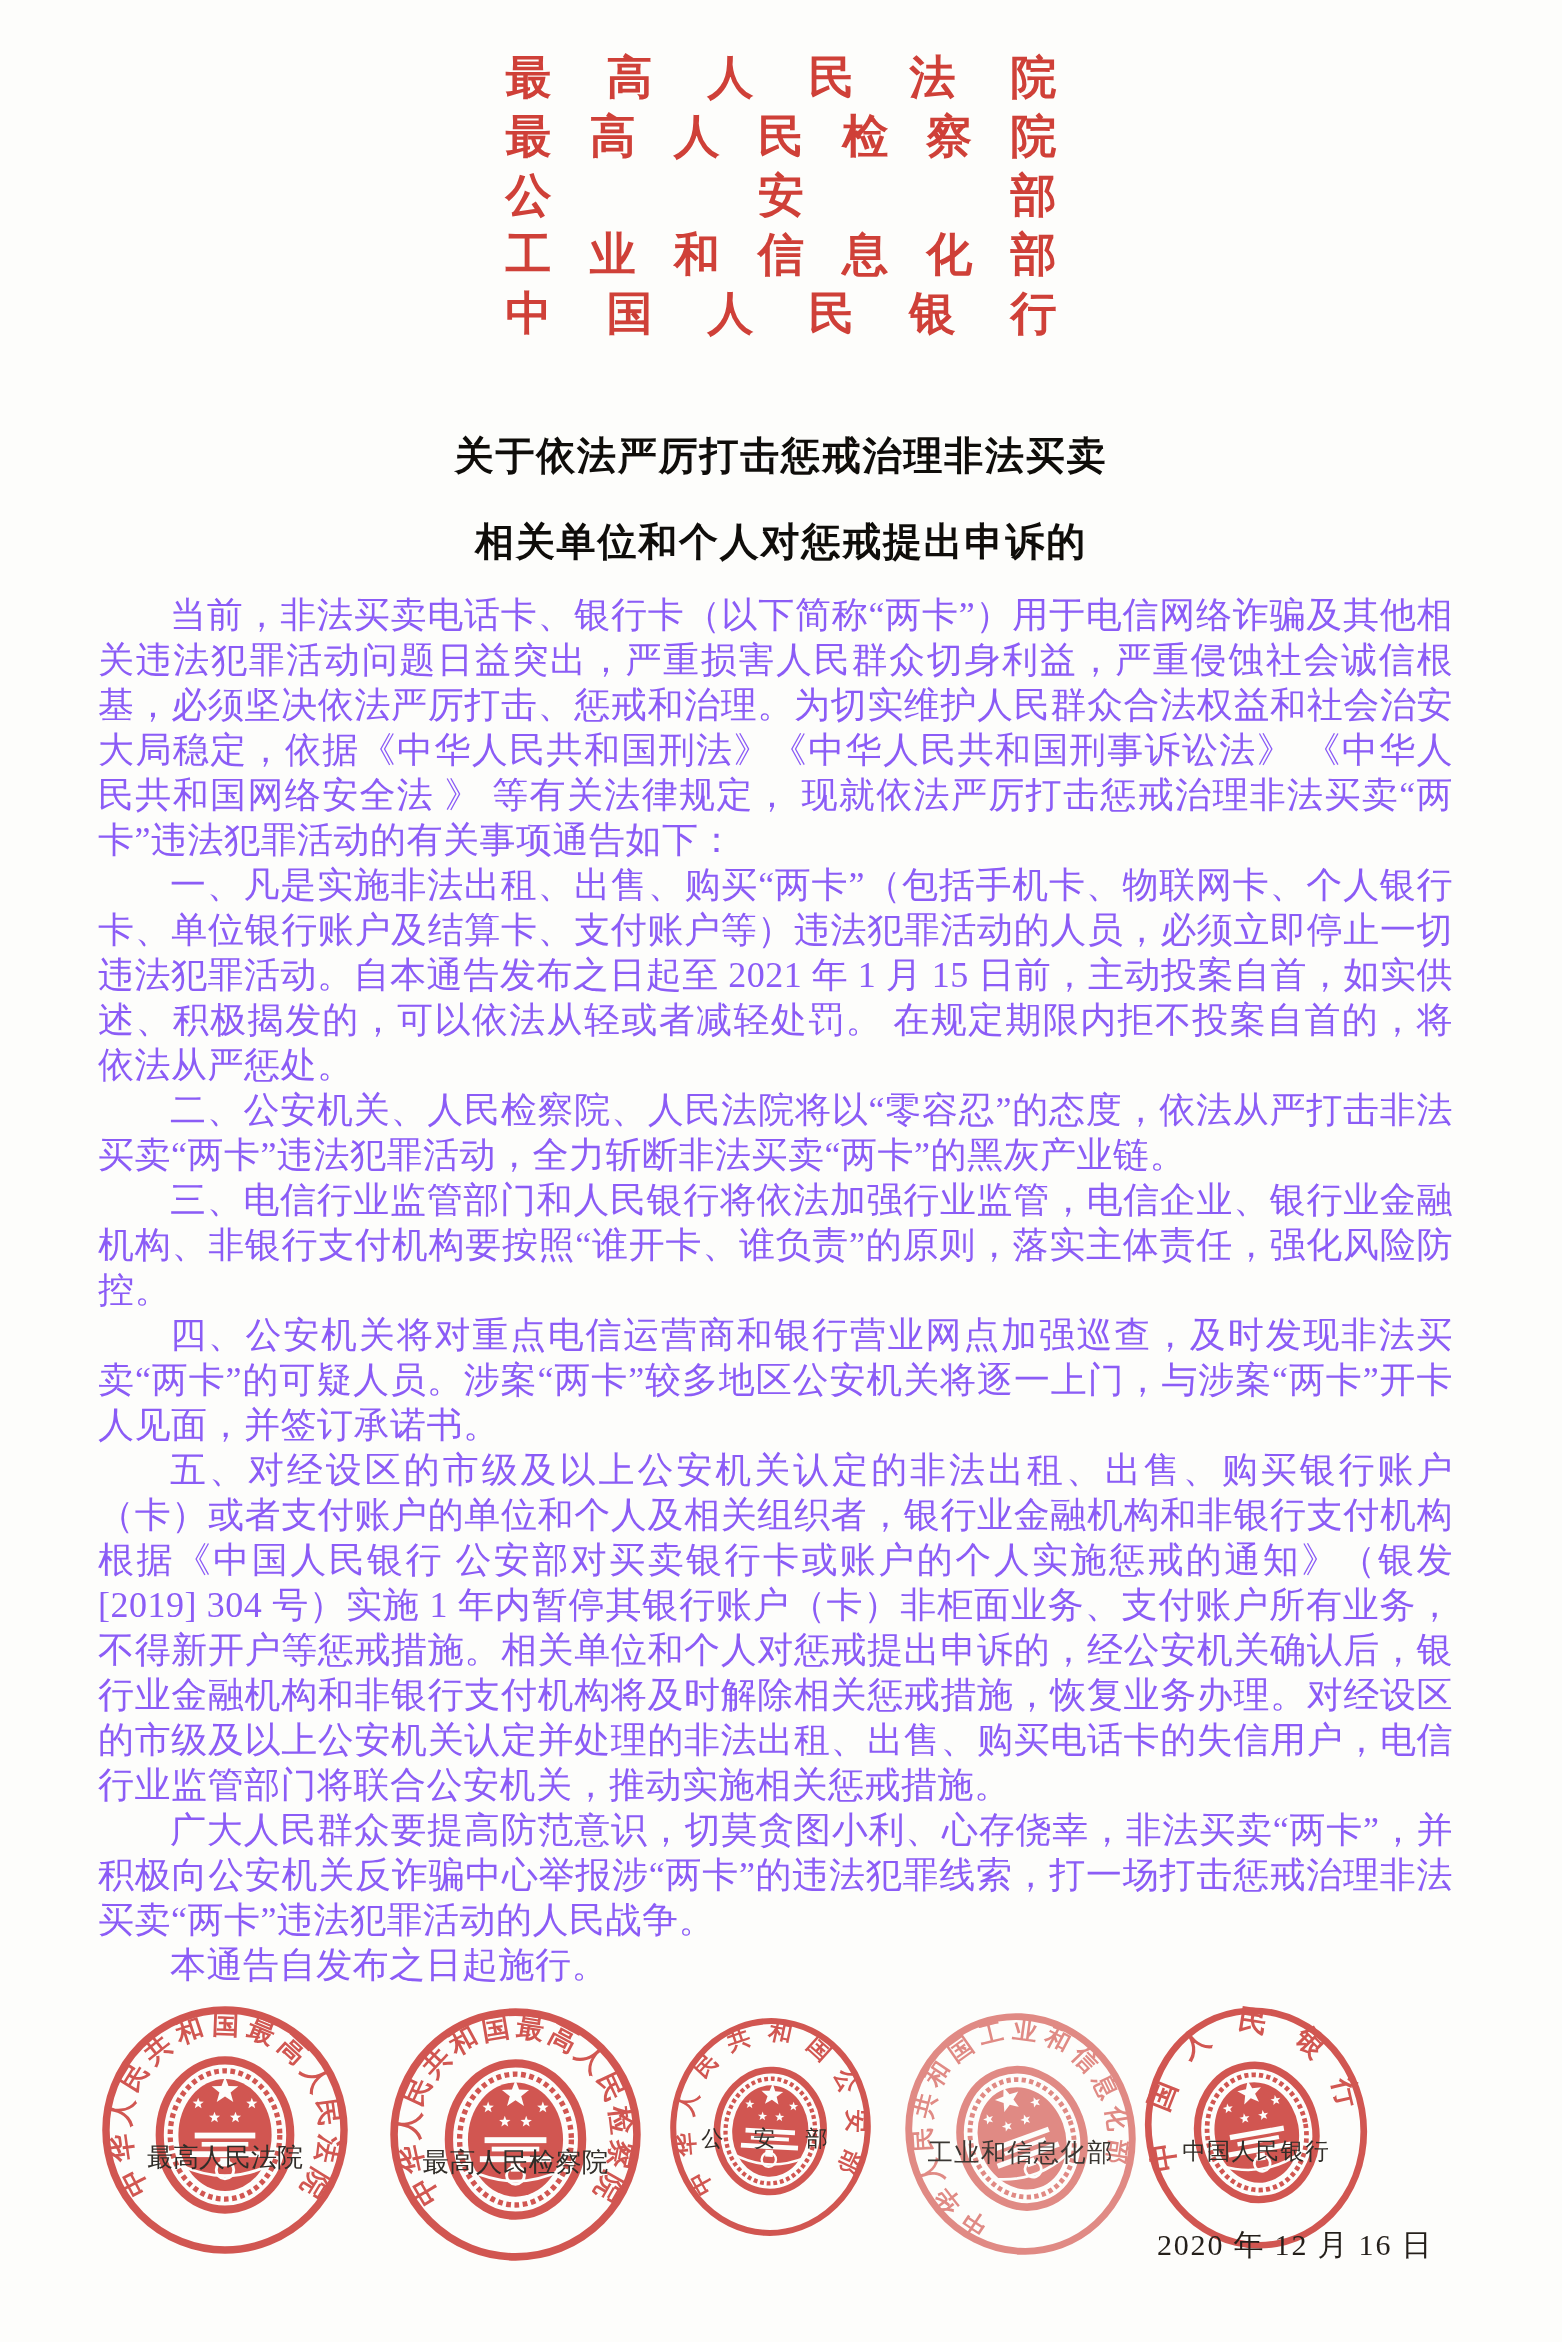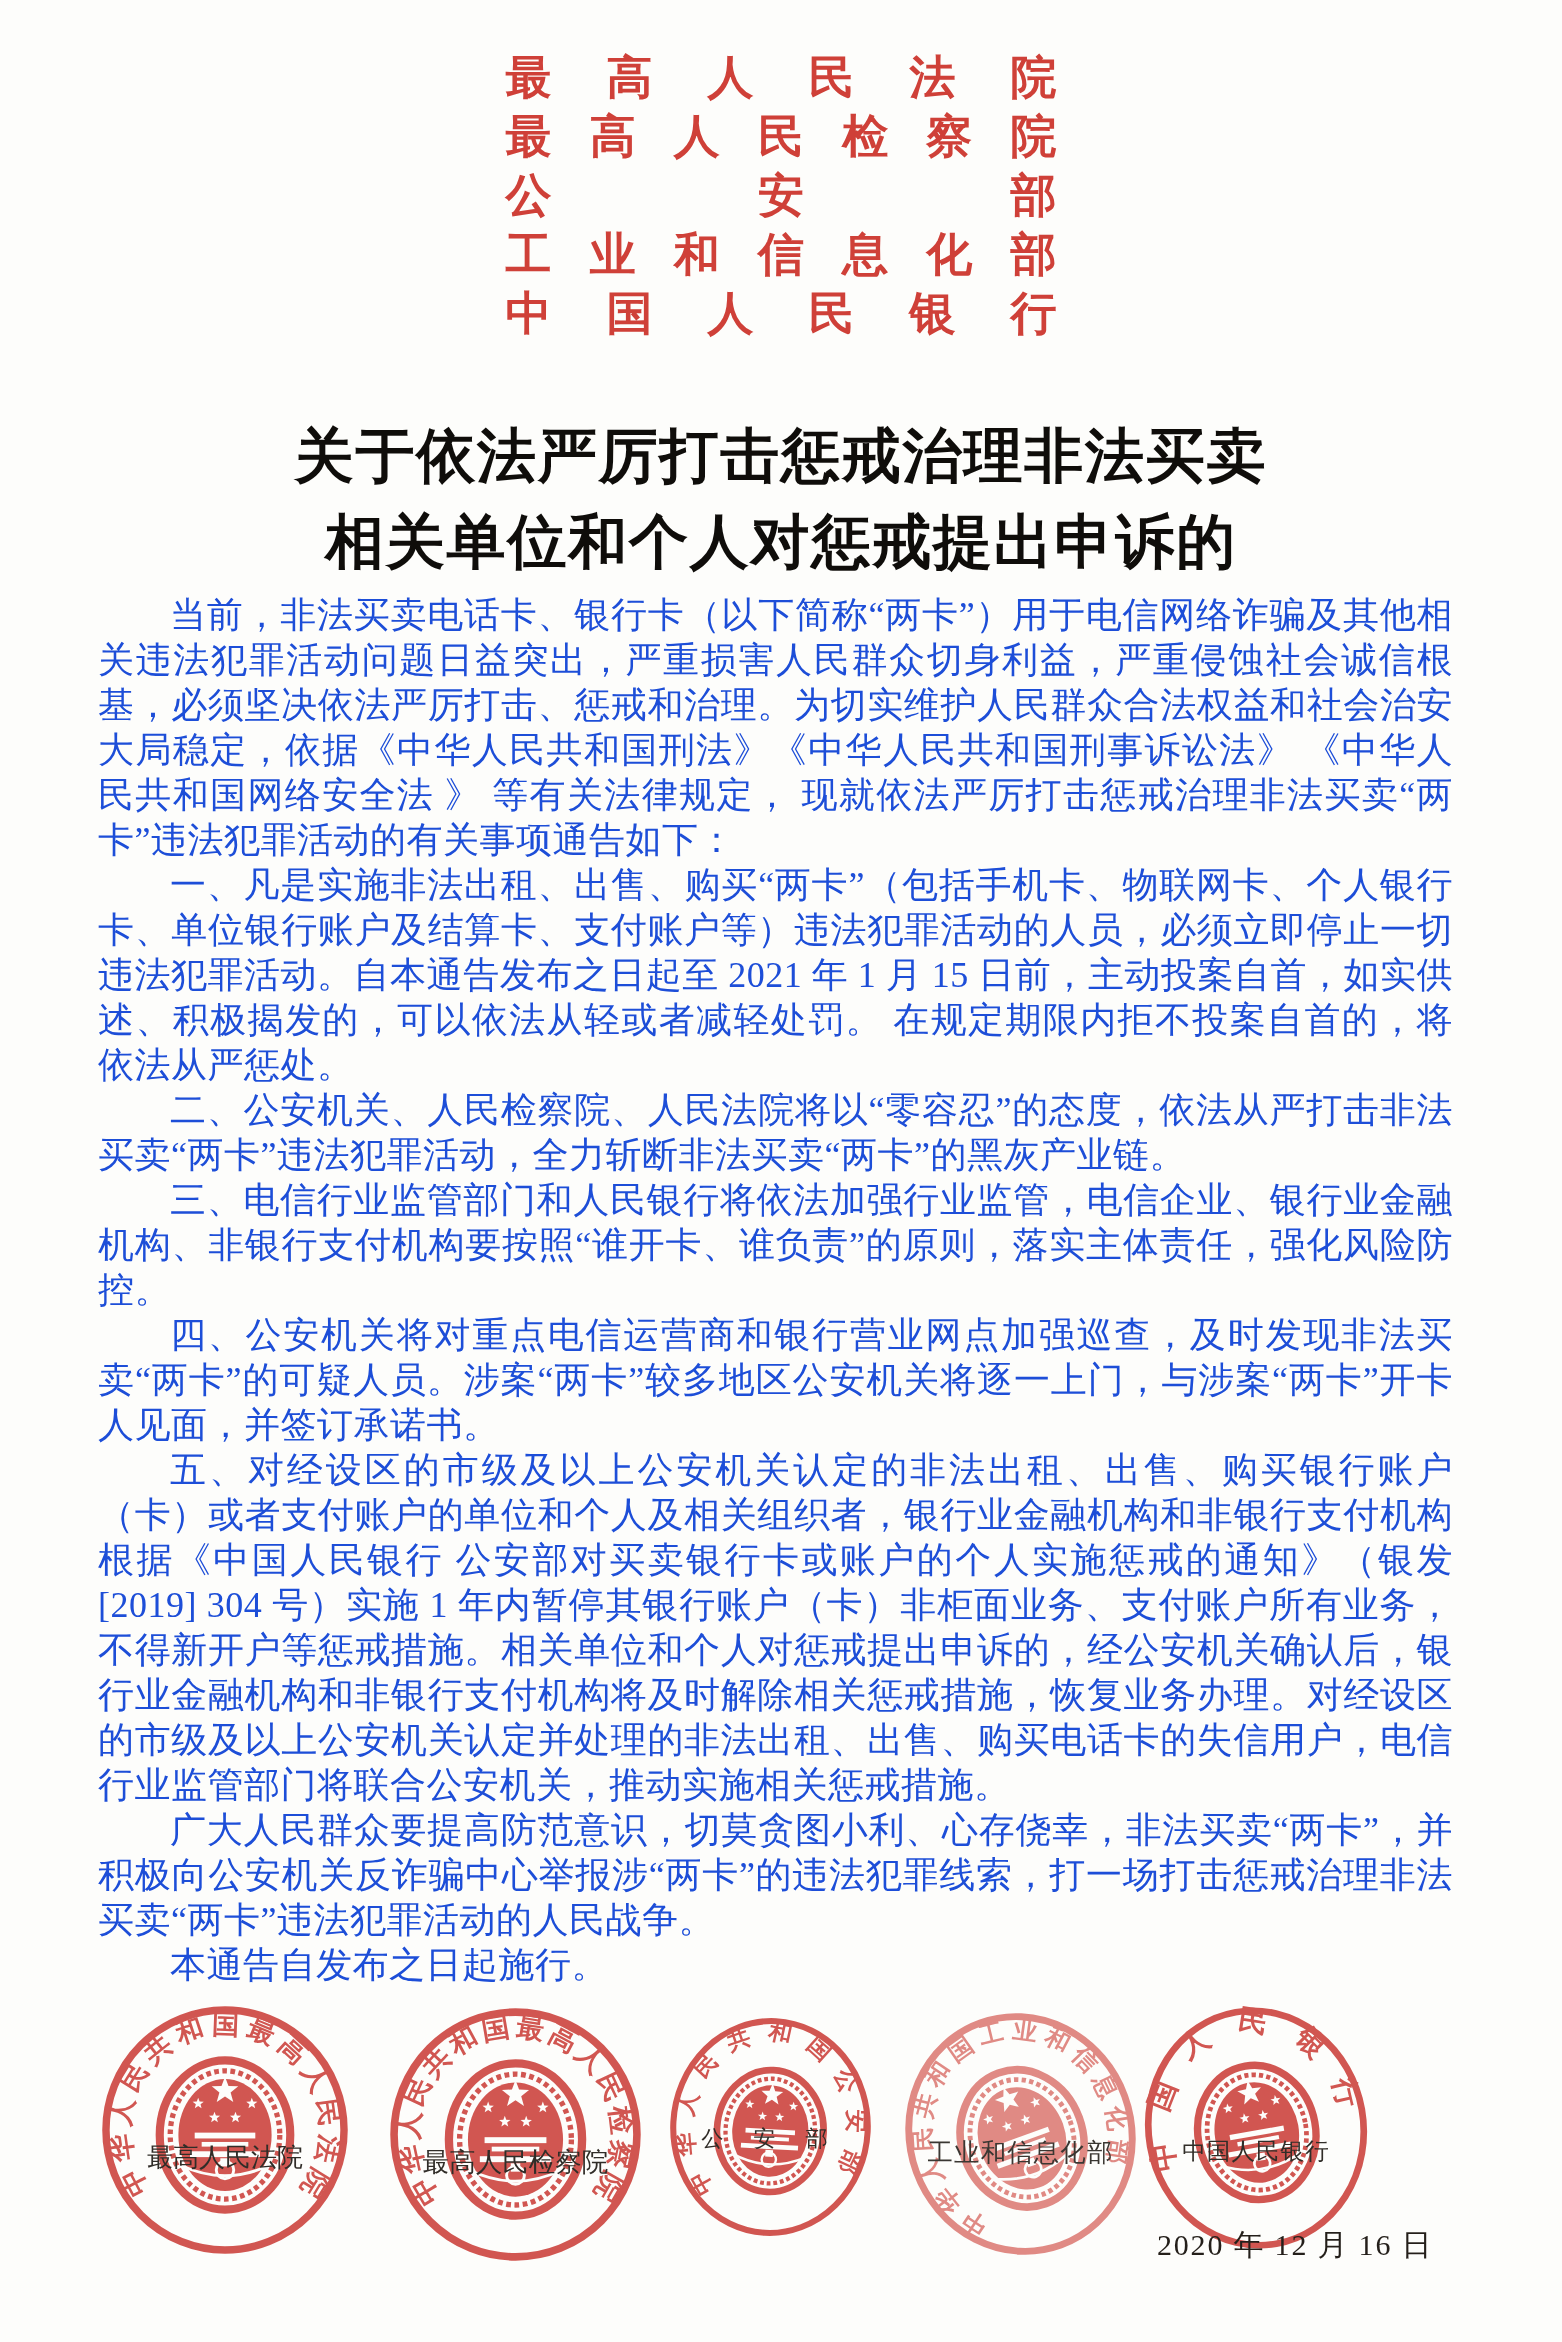--- a/index.html
+++ b/index.html
@@ -16,29 +16,29 @@
   .agency-row{
     display:flex; justify-content:space-between; align-items:center;
     height:59px; font-size:46px; font-weight:700;
     color:#cf4038; line-height:1;
   }
   .agency-row span{display:block;}
   
   .title{
     position:absolute; top:413px; left:0; width:100%;
     margin:0; text-align:center;
-    font-size:59px; font-weight:800; color:#0f0d0a;
+    font-size:39px; font-weight:800; color:#0f0d0a;
     line-height:86px; letter-spacing:1.8px;
   }
   .title span{display:block;}
   
   .body{
     position:absolute; top:593px; left:98px; width:1355px;
     font-size:36px; line-height:45px; letter-spacing:0.5px;
-    color:#1d4ed8; text-align:justify;
+    color:#8b5cf6; text-align:justify;
   }
   .para{ margin:0; text-indent:2em; }
   
   .seal{ position:absolute; pointer-events:none; }
   .seal svg{ display:block; width:100%; height:100%; overflow:visible; }
   .issue-date{
     position:absolute; left:1157px; top:2191px;
     font-size:30px; letter-spacing:1.8px; color:#241f1a; white-space:nowrap;margin-top:34px;
   }
 </style>

